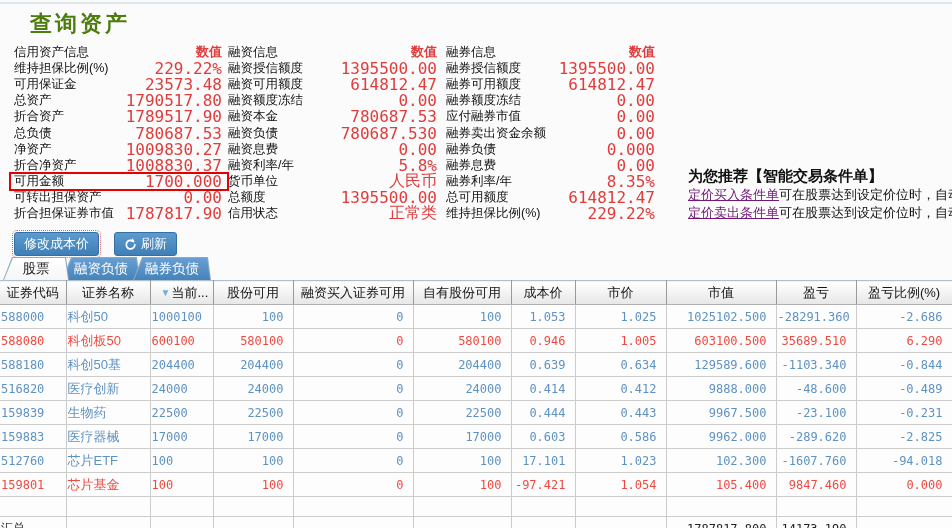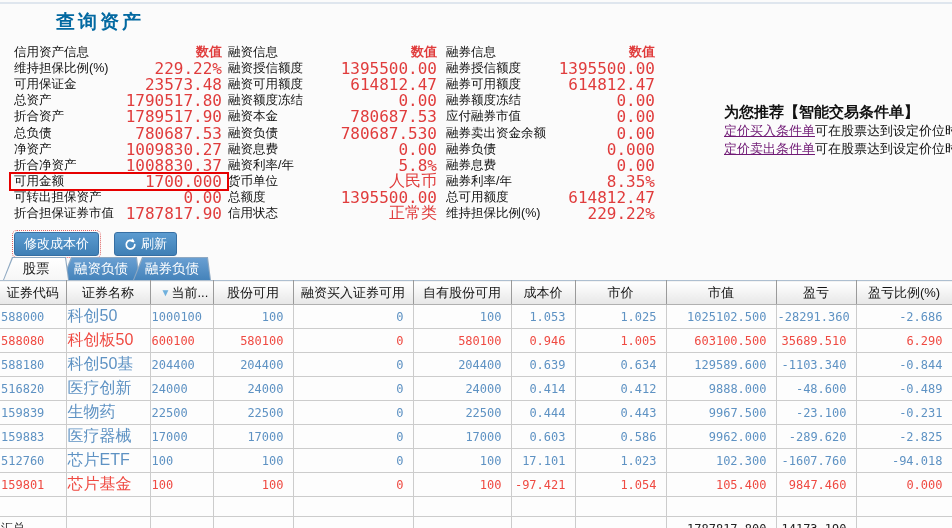--- a/index.html
+++ b/index.html
@@ -1,24 +1,24 @@
 <!DOCTYPE html>
 <html><head>
 <meta charset="utf-8">
 <style>
   html,body{margin:0;padding:0;background:#eef0f2;}
   .page{position:relative;width:952px;height:528px;background:#fbfbfb;overflow:hidden;
         font-family:"Liberation Sans","DejaVu Sans",sans-serif;}
   .top-line{position:absolute;top:2px;left:0;width:100%;height:2px;background:#dfe6ee;}
 
   
-  .title{position:absolute;top:9px;left:30px;font-size:19px;font-weight:bold;color:#0369a1;letter-spacing:3px;margin-left:26px;}
-
-  
-  .panels-row{position:absolute;top:44px;left:0;right:0;display:flex;align-items:center;gap:36px;}
+  .title{position:absolute;top:9px;left:30px;font-size:22px;font-weight:bold;color:#4d7c0f;letter-spacing:3px;}
+
+  
+  .panels-row{position:absolute;top:44px;left:0;right:0;display:flex;align-items:flex-end;}
   .asset-cols{display:flex;}
   .asset-col{width:208px;}
   .asset-col.c2{width:209px;margin-left:6px;}
   .asset-col.c3{width:209px;margin-left:9px;}
   .asset-col.c1{margin-left:14px;}
   .arow{display:flex;justify-content:space-between;align-items:center;height:16.2px;font-size:12.5px;color:#111;}
   .albl{white-space:nowrap;}
   .aval{color:#e03c3c;font-family:"DejaVu Sans Mono","Liberation Mono",monospace;font-size:16px;white-space:nowrap;}
   .arow.head .aval{font-weight:bold;font-family:"Liberation Sans",sans-serif;font-size:13px;}
   .arow.hi{position:relative;}
@@ -61,21 +61,21 @@
   th{background:linear-gradient(#ffffff,#e7e7e7);border-right:1px solid #9a9a9a;border-bottom:1px solid #b0b0b0;
      font-weight:normal;font-size:13px;color:#141414;height:21px;white-space:nowrap;overflow:hidden;}
   th.sorted{text-align:left;padding-left:10px;}
   .sort-tri{color:#6fb0dd;font-size:10px;margin-right:1px;vertical-align:1px;}
   td{border-right:1px solid #cccccc;border-bottom:1px solid #cccccc;height:21px;font-size:12px;
      white-space:nowrap;overflow:hidden;}
   tr.spacer td{height:17px;}
   td.l{text-align:left;}
   td.r{text-align:right;padding-right:9px;}
   td.num{font-family:"DejaVu Sans Mono","Liberation Mono",monospace;}
-  td.name{font-size:16px;}
+  td.name{font-size:13px;}
   tr.blue td{color:#5e92c3;}
   tr.red td{color:#ef4a42;}
   tr.summary td{color:#222;}
 </style>
 </head>
 <body>
 
 <div class="page">
   <div class="top-line"></div>
 

